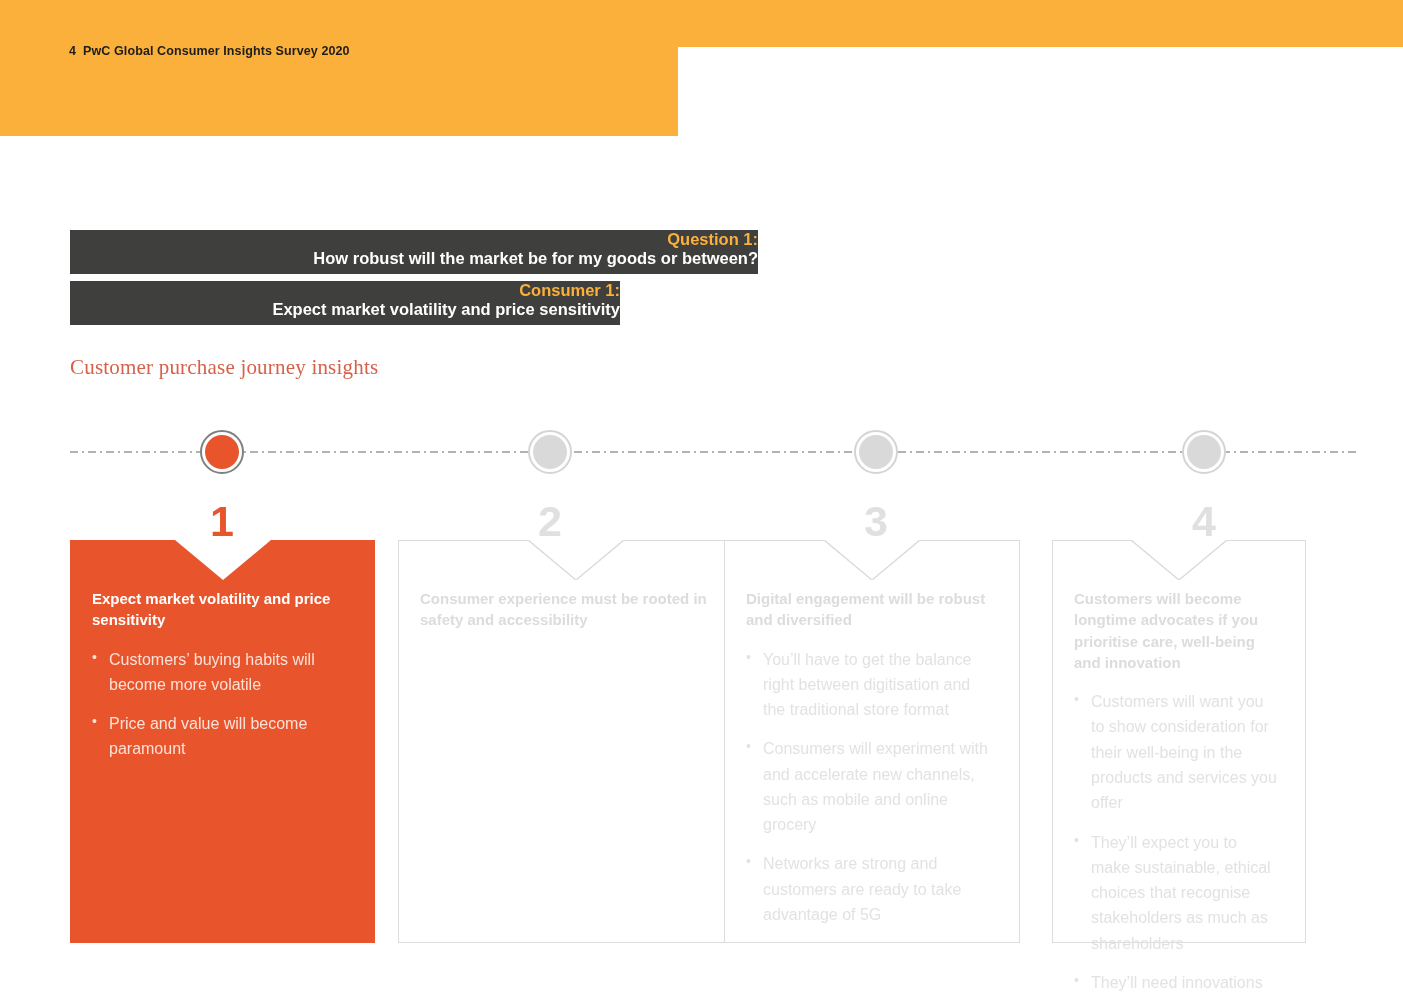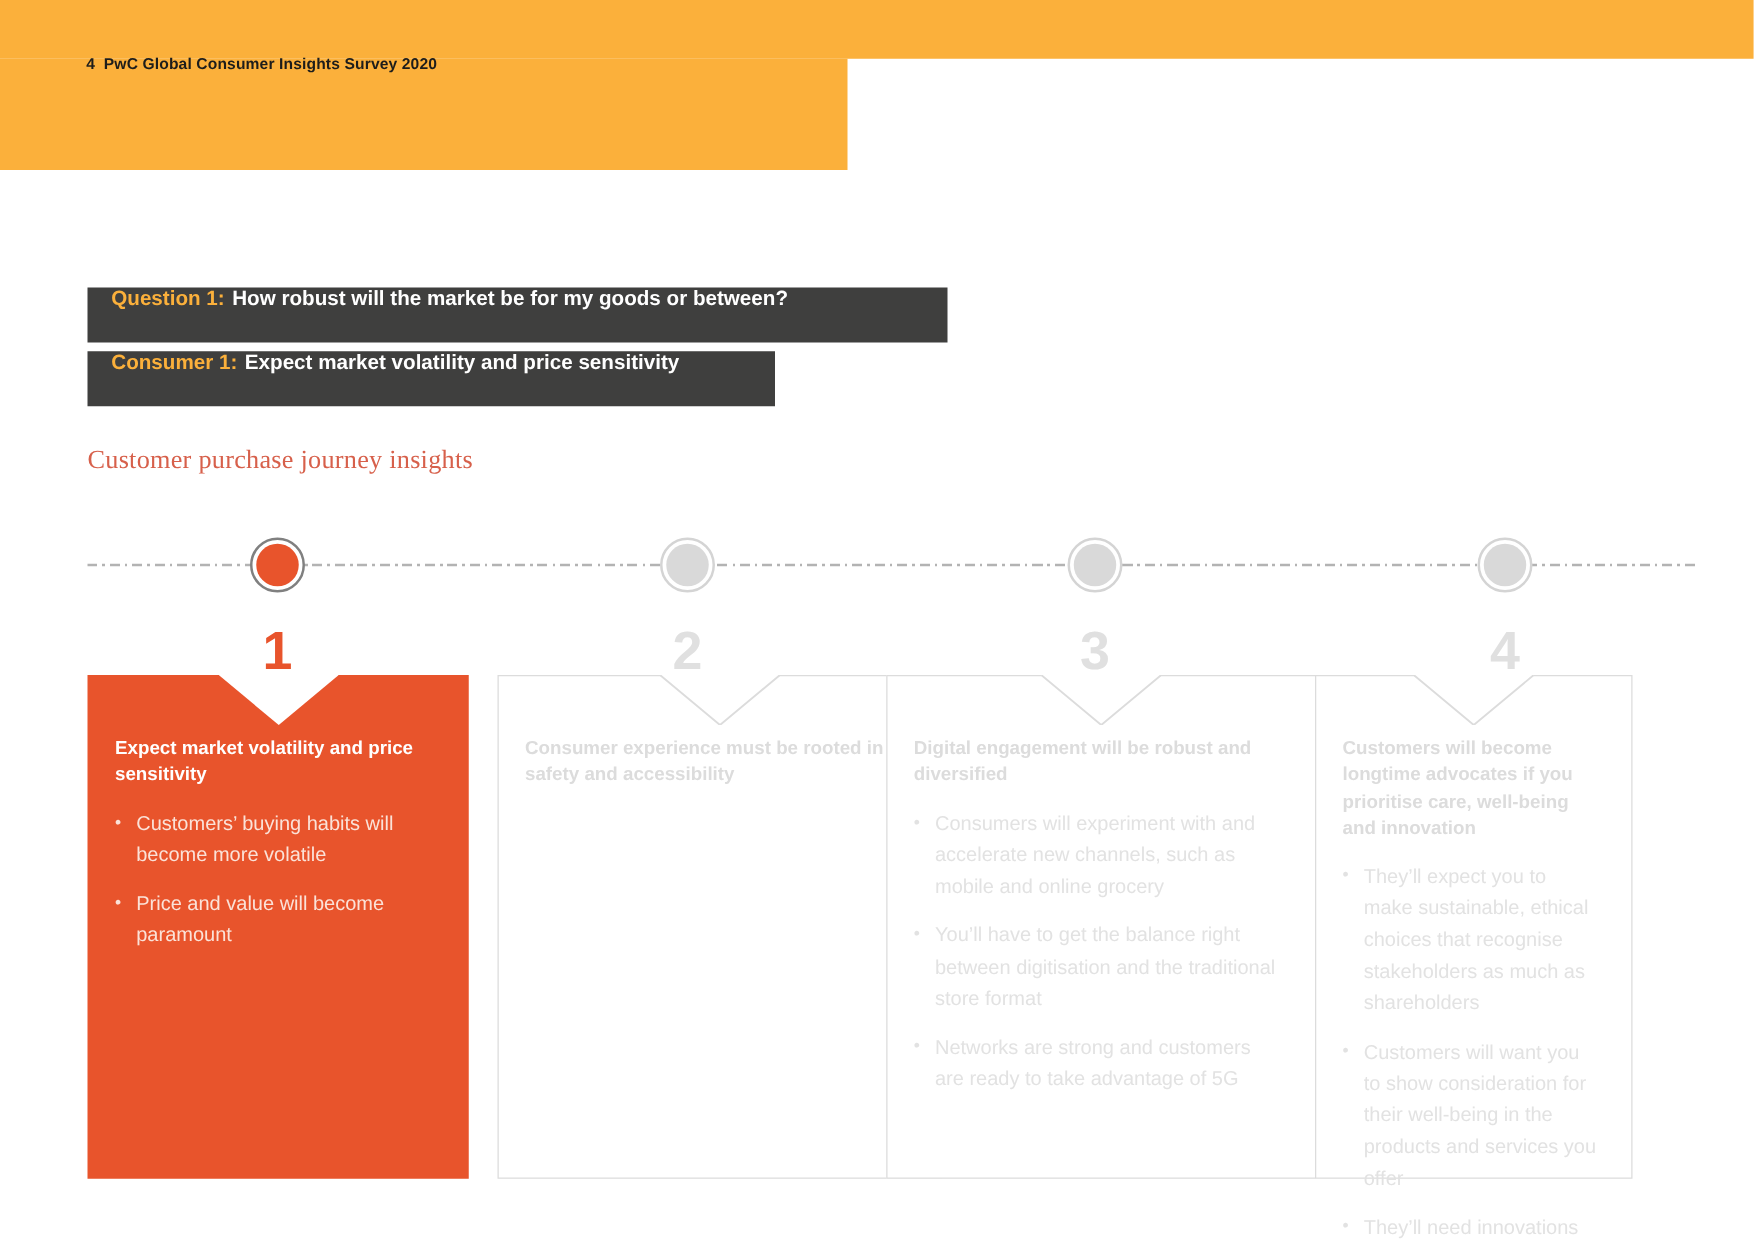--- a/index.html
+++ b/index.html
@@ -46,22 +46,23 @@
   }
   .header-label .pagenum {
     margin-right: 7px;
   }
 
   
   .banner {
     position: absolute;
     background: #3f3f3e;
     display: flex;
-    align-items: flex-start;
-    box-sizing: border-box;
+    align-items: flex-end;
+    box-sizing: border-box;
+    flex-direction: column;
   }
   .banner-question {
     left: 70px;
     top: 230px;
     width: 688px;
     height: 44px;
     padding-left: 19px;
   }
   .banner-insight {
     left: 70px;
@@ -309,47 +310,47 @@
     <svg width="96" height="40" viewBox="0 0 96 40">
       <polygon points="0,0 96,0 48,40" fill="#ffffff"></polygon>
       <polyline points="0,0 48,40 96,0" fill="none" stroke="#dcdcdc" stroke-width="1.5"></polyline>
     </svg>
   </div>
   <div class="card-inner">
     <h3 class="card-heading">Consumer experience must be rooted in safety and accessibility</h3>
   </div>
 </div>
 
-<div class="card inactive" style="left:709px; width:344px;">
+<div class="card inactive" style="left:724px; width:296px;">
   <div class="card-bg"></div>
   <div class="notch">
     <svg width="96" height="40" viewBox="0 0 96 40">
       <polygon points="0,0 96,0 48,40" fill="#ffffff"></polygon>
       <polyline points="0,0 48,40 96,0" fill="none" stroke="#dcdcdc" stroke-width="1.5"></polyline>
     </svg>
   </div>
   <div class="card-inner">
     <h3 class="card-heading">Digital engagement will be robust and diversified</h3>
     <ul class="bullets">
+      <li>You’ll have to get the balance right between digitisation and the traditional store format</li>
       <li>Consumers will experiment with and accelerate new channels, such as mobile and online grocery</li>
-      <li>You’ll have to get the balance right between digitisation and the traditional store format</li>
       <li>Networks are strong and customers are ready to take advantage of 5G</li>
     </ul>
   </div>
 </div>
 
 <div class="card inactive" style="left:1052px; width:254px;padding-left:15px;">
   <div class="card-bg"></div>
   <div class="notch">
     <svg width="96" height="40" viewBox="0 0 96 40">
       <polygon points="0,0 96,0 48,40" fill="#ffffff"></polygon>
       <polyline points="0,0 48,40 96,0" fill="none" stroke="#dcdcdc" stroke-width="1.5"></polyline>
     </svg>
   </div>
   <div class="card-inner">
     <h3 class="card-heading">Customers will become longtime advocates if you prioritise care, well-being and innovation</h3>
     <ul class="bullets">
+      <li>Customers will want you to show consideration for their well-being in the products and services you offer</li>
       <li>They’ll expect you to make sustainable, ethical choices that recognise stakeholders as much as shareholders</li>
-      <li>Customers will want you to show consideration for their well-being in the products and services you offer</li>
       <li>They’ll need innovations that solve traditional pain points</li>
     </ul>
   </div>
 </div>
 
 </body></html>

